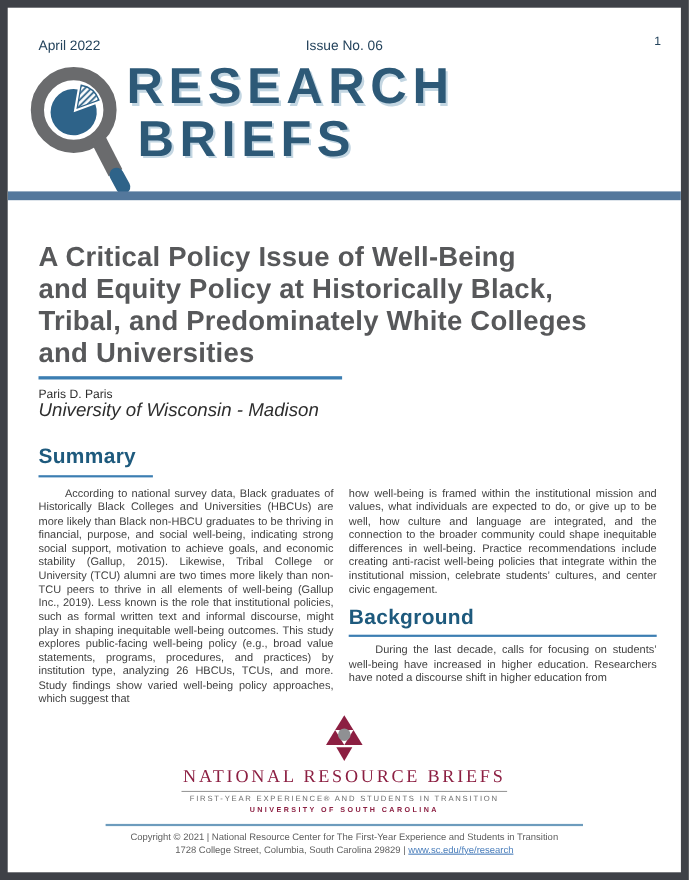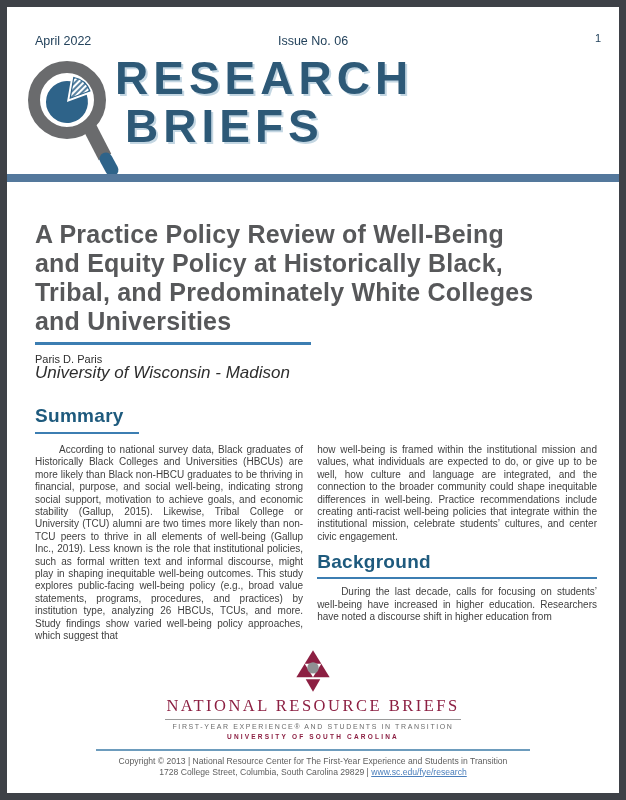--- a/index.html
+++ b/index.html
@@ -90,21 +90,21 @@
       <div class="wordmark">
         <span class="l1">RESEARCH</span>
         <span class="l2">BRIEFS</span>
       </div>
     </div>
 
     <div class="band"></div>
 
     <div class="article">
       <h1 class="title">
-        <span>A Practice Policy Review of Well-Being</span>
+        <span>A Critical Policy Issue of Well-Being</span>
         <span>and Equity Policy at Historically Black,</span>
         <span>Tribal, and Predominately White Colleges</span>
         <span>and Universities</span>
       </h1>
       <div class="title-rule"></div>
       <div class="author">Paris D. Paris</div>
       <div class="affiliation">University of Wisconsin - Madison</div>
 
       <h2 class="sec-head summary-head">Summary</h2>
       <div class="sum-rule"></div>
@@ -129,21 +129,21 @@
         <path d="M66,30 L50,56 L82,56 Z" style="fill:var(--maroon)"></path>
         <circle cx="50" cy="38" r="11" fill="#8f9093"></circle>
         <path d="M36,60 L64,60 L50,84 Z" style="fill:var(--maroon)"></path>
       </svg>
       <div class="org-name">NATIONAL RESOURCE BRIEFS</div>
       <div class="org-rule"></div>
       <div class="org-sub1">FIRST-YEAR EXPERIENCE® AND STUDENTS IN TRANSITION</div>
       <div class="org-sub2">UNIVERSITY OF SOUTH CAROLINA</div>
       <div class="foot-rule"></div>
       <div class="copyright">
-        <div>Copyright © 2013 | National Resource Center for The First-Year Experience and Students in Transition</div>
+        <div>Copyright © 2021 | National Resource Center for The First-Year Experience and Students in Transition</div>
         <div>
           <span>1728 College Street, Columbia, South Carolina 29829 | </span><a>www.sc.edu/fye/research</a>
         </div>
       </div>
     </div>
 
   </div>
 </div>
 
 </body></html>

